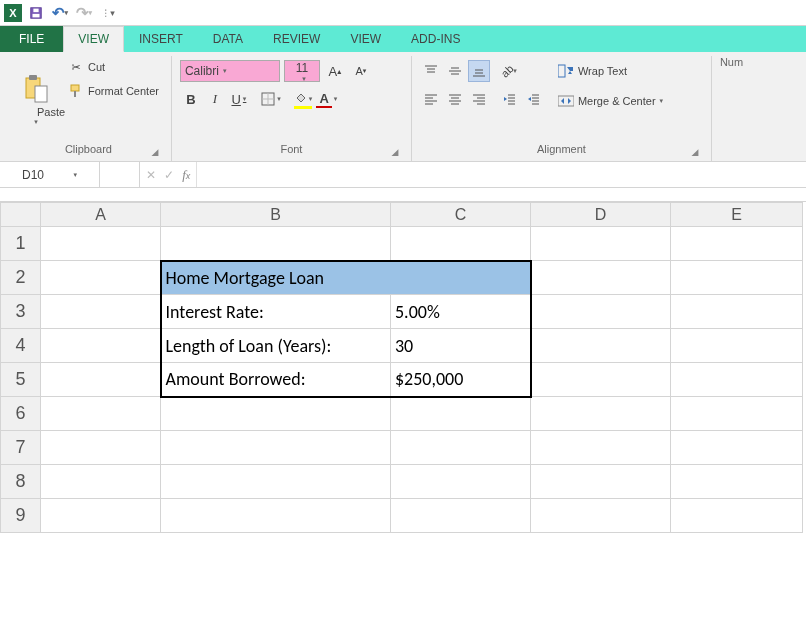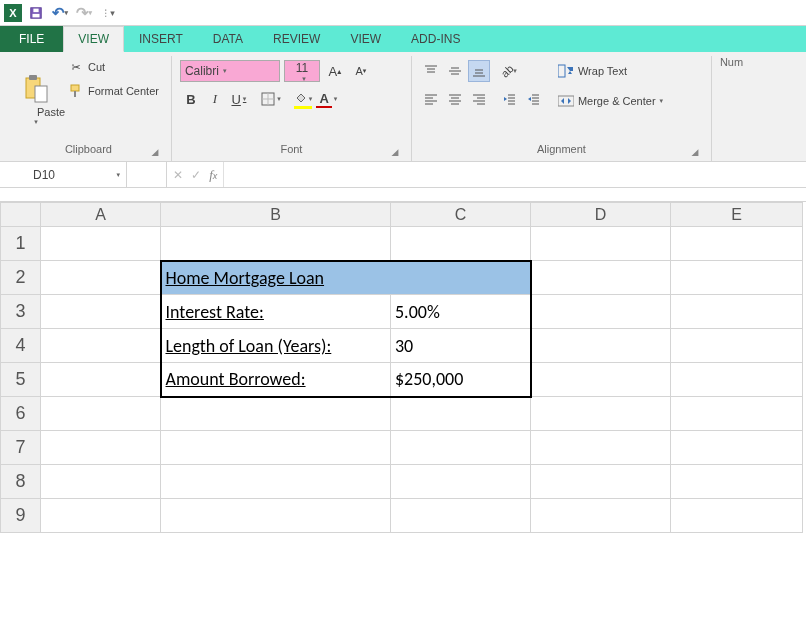--- a/index.html
+++ b/index.html
@@ -41,40 +41,40 @@
 .icon-btn { width: 22px; height: 22px; display: flex; align-items: center; justify-content: center; cursor: pointer; }
 .icon-btn.sel { background: #c5d8f1; border: 1px solid #9ab5db; }
 .row { display: flex; gap: 2px; align-items: center; }
 
 .underline-a { border-bottom: 2px solid #c00; padding: 0 3px; font-weight: bold; font-size: 13px; }
 .fill-bucket { position: relative; }
 .fill-bucket::after { content: ""; position: absolute; bottom: 1px; left: 2px; right: 2px; height: 3px; background: #ffff00; }
 
 
 .fxbar { height: 26px; border-bottom: 1px solid #d4d4d4; display: flex; align-items: stretch; }
-.namebox { width: 100px; border-right: 1px solid #d4d4d4; display: flex; align-items: center; padding: 0 6px; font-size: 12px; margin-left: 27px; }
+.namebox { width: 100px; border-right: 1px solid #d4d4d4; display: flex; align-items: center; padding: 0 22px; font-size: 12px; }
 .namebox .arrow { margin-left: auto; font-size: 7px; color: #666; }
 .fx-btns { display: flex; align-items: center; padding: 0 6px; gap: 8px; border-right: 1px solid #e0e0e0; color: #bbb; }
 .fx-label { font-style: italic; font-family: "Times New Roman", serif; font-size: 13px; color: #888; }
 .fx-input { flex: 1; padding: 0 6px; display: flex; align-items: center; }
 
 
 .grid-area { position: relative; background: #fff; }
 .grid { border-collapse: collapse; table-layout: fixed; }
 .grid th, .grid td { border: 1px solid #d4d4d4; font-weight: normal; }
 .grid .colhead { background: #f0f0f0; height: 24px; text-align: center; font-size: 16px; color: #555; }
 .grid .rowhead { background: #f0f0f0; width: 40px; text-align: center; font-size: 18px; color: #555; }
 .grid .corner { background: #f0f0f0; width: 40px; height: 24px; }
 .grid td.cell { height: 34px; padding: 0 4px; font-size: 18px; font-family: Calibri, sans-serif; color: #000; }
 .colA { width: 120px; } .colB { width: 230px; } .colC { width: 140px; } .colD { width: 140px; } .colE { width: 132px; }
 
 .merged-header { background: #9bc2e6 !important; }
 .b-top { border-top: 2px solid #000 !important; }
 .b-bottom { border-bottom: 2px solid #000 !important; }
-.b-left { border-left: 2px solid #000 !important; text-decoration: underline; }
+.b-left { border-left: 2px solid #000 !important; }
 .b-right { border-right: 2px solid #000 !important; }
 .tr { text-align: left; }
 </style>
 </head>
 <body>
 
 <div class="titlebar">
   <div class="excel-logo">X</div>
   <div class="qat-btn">
     <svg viewBox="0 0 16 16">

